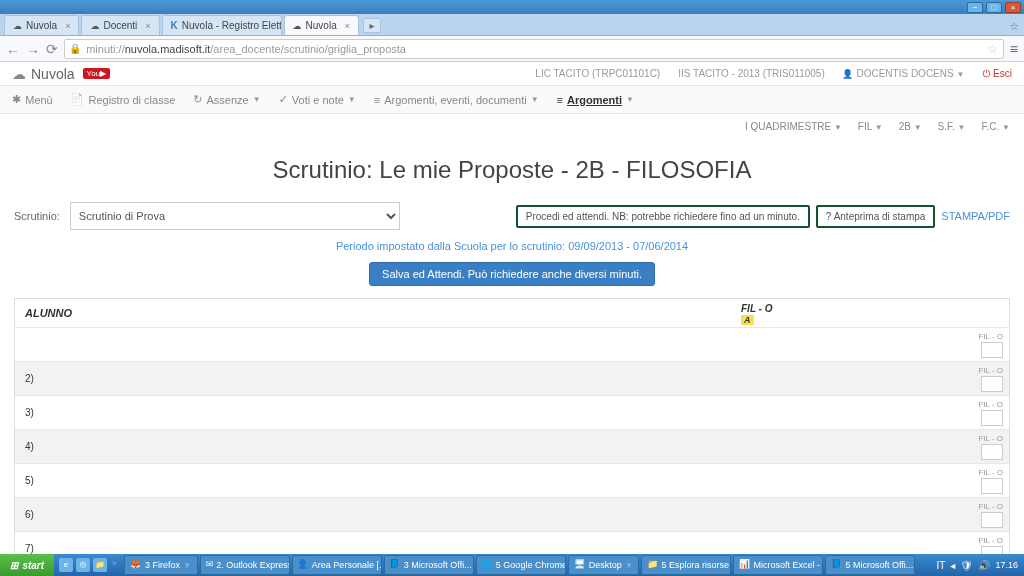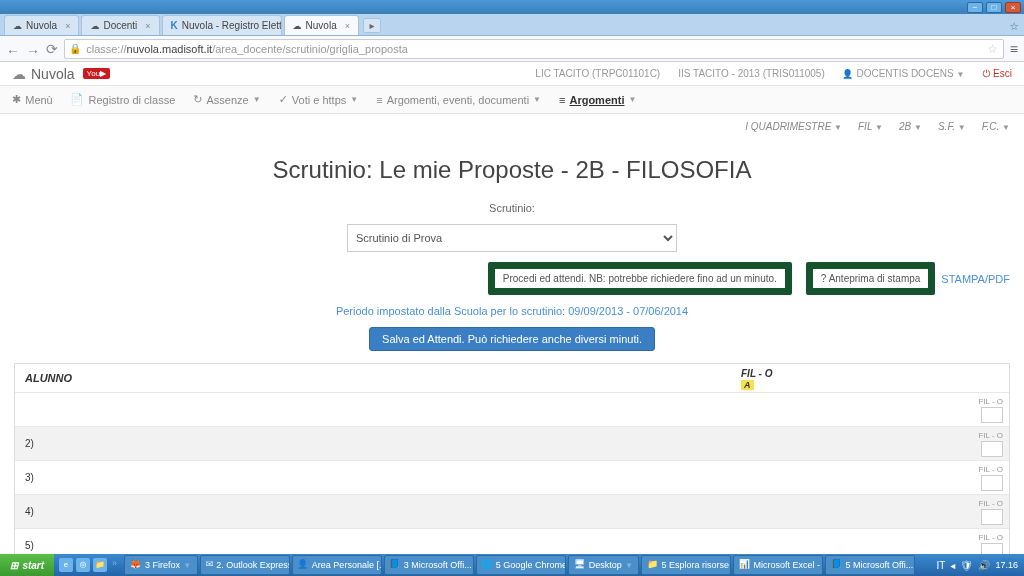--- a/index.html
+++ b/index.html
@@ -41,30 +41,30 @@
 .esci { color:#c9302c;}
 .esci::before { content:"⏻ "; font-size:10px;}
 
 
 .nav-bar { height:28px; background:#fafafa; border-bottom:1px solid #e5e5e5; display:flex; align-items:center; padding:0 12px; gap:18px; font-size:11px; color:#888;}
 .nav-item { display:flex; align-items:center; gap:4px;}
 .nav-item.active { font-weight:bold; color:#333;}
 .caret { font-size:8px; color:#999;}
 
 
-.filter-bar { height:24px; display:flex; justify-content:flex-end; align-items:center; padding:0 14px; gap:16px; font-size:10px; color:#888;font-style:italic;}
+.filter-bar { height:24px; display:flex; justify-content:flex-end; align-items:center; padding:0 14px; gap:16px; font-size:10px; color:#888;}
 .filter-item { color:#888;}
 
 
 .main { padding:10px 14px 0 14px;}
 .page-title { text-align:center; font-size:24px; color:#444; font-weight:normal; margin:8px 0 18px;}
-.controls-row { display:flex; align-items:center; gap:10px; font-size:11px; margin-bottom:10px;flex-direction:column;}
+.controls-row { display:flex; align-items:center; gap:10px; font-size:11px; margin-bottom:10px;}
 .scrutinio-label { color:#666;}
 .scrutinio-select { width:330px; height:28px; border:1px solid #ccc; background:#fff; font-size:11px; padding:0 4px; color:#555;}
-.btn { padding:4px 8px; font-size:10px; border:7px solid #14532d; background:#fff; border-radius:2px; color:#555;margin-left:8px;}
+.btn { padding:4px 8px; font-size:10px; border:2px solid #14532d; background:#fff; border-radius:2px; color:#555;}
 .stampa-link { color:#4a90d9; font-size:11px; font-weight:normal; margin-left:0;}
 .controls-right { margin-left:auto; display:flex; align-items:center; gap:6px;}
 .period-text { text-align:center; font-size:11px; color:#4a90d9; margin-bottom:10px;}
 .save-btn { display:block; margin:0 auto 12px; background:#3a7fc4; color:#fff; border:1px solid #2e6aa8; padding:5px 12px; font-size:11px; border-radius:3px;}
 
 
 .grid { border:1px solid #ddd; font-size:10px;}
 .grid-head { display:flex; height:28px; background:#fff;}
 .gh-alunno { flex:0 0 720px; padding:8px 10px; font-weight:bold; font-style:italic; color:#333; font-size:11px;}
 .gh-fil { flex:1; padding:4px 6px; color:#333; font-weight:bold; font-style:italic; font-size:10px;}
@@ -121,21 +121,21 @@
     <span class="tr-ic">☆</span>
   </div>
 </div>
 
 <div class="url-bar">
   <span class="nav-btn">←</span>
   <span class="nav-btn">→</span>
   <span class="nav-btn">⟳</span>
   <div class="url-input">
     <span class="lock-ic">🔒</span>
-    <span class="url-grey">classe://</span>
+    <span class="url-grey">minuti://</span>
       <span>nuvola.madisoft.it</span>
       <span class="url-grey">/area_docente/scrutinio/griglia_proposta</span>
     <span class="star-ic">☆</span>
   </div>
   <span class="menu-ic">≡</span>
 </div>
 
 <div class="app-header">
   <div class="brand">
     <span class="cloud-ic">☁</span>
@@ -147,21 +147,21 @@
     <span class="hdr-link">IIS TACITO - 2013 (TRIS011005)</span>
     <span class="hdr-link user"><span>DOCENTIS DOCENS</span> <span class="caret">▼</span></span>
     <span class="hdr-link esci"><span>Esci</span></span>
   </div>
 </div>
 
 <div class="nav-bar">
   <span class="nav-item">✱ <span>Menù</span></span>
   <span class="nav-item">📄 <span>Registro di classe</span></span>
   <span class="nav-item">↻ <span>Assenze</span> <span class="caret">▼</span></span>
-  <span class="nav-item">✓ <span>Voti e https</span> <span class="caret">▼</span></span>
+  <span class="nav-item">✓ <span>Voti e note</span> <span class="caret">▼</span></span>
   <span class="nav-item">≡ <span>Argomenti, eventi, documenti</span> <span class="caret">▼</span></span>
   <span class="nav-item active">≡ <u><span>Argomenti</span></u> <span class="caret">▼</span></span>
 </div>
 
 <div class="filter-bar">
   <span class="filter-item"><span>I QUADRIMESTRE</span> <span class="caret">▼</span></span>
   <span class="filter-item"><span>FIL</span> <span class="caret">▼</span></span>
   <span class="filter-item"><span>2B</span> <span class="caret">▼</span></span>
   <span class="filter-item"><span>S.F.</span> <span class="caret">▼</span></span>
   <span class="filter-item"><span>F.C.</span> <span class="caret">▼</span></span>

